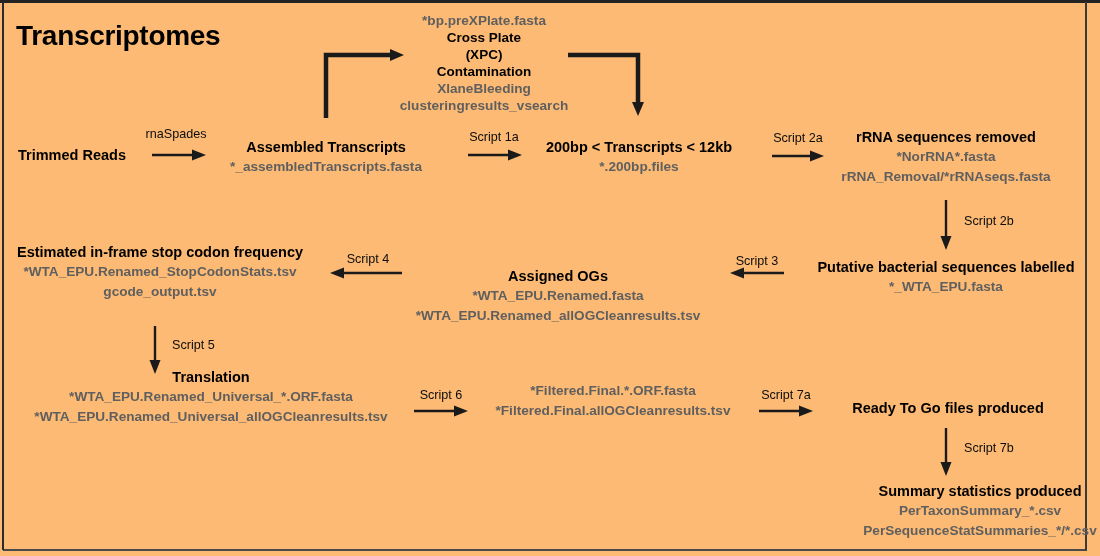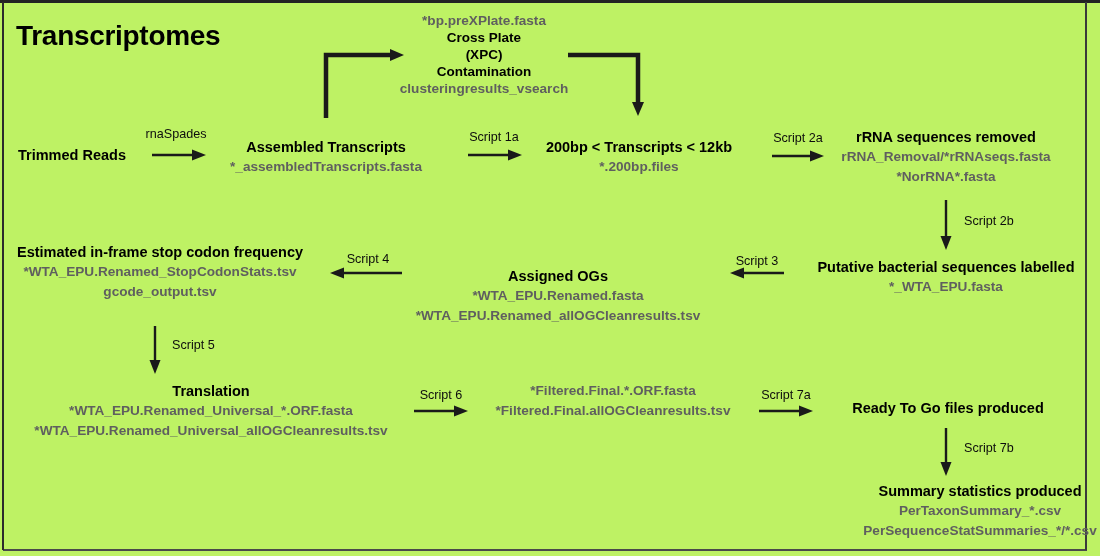--- a/index.html
+++ b/index.html
@@ -7,21 +7,21 @@
     padding: 0;
     background: #ffffff;
   }
   body {
     font-family: "Liberation Sans", sans-serif;
   }
   #canvas {
     position: relative;
     width: 1100px;
     height: 556px;
-    background: #bef264;
+    background: #fdba74;
     overflow: hidden;
   }
   
   .frame-top {
     position: absolute;
     left: 0; top: 0;
     width: 1100px; height: 3px;
     background: #232323;
   }
   .frame-bottom {
@@ -107,20 +107,21 @@
   <div class="frame-left"></div>
   <div class="frame-right"></div>
 
   <div class="title" style="left:16px; top:20px; font-size:28px;">Transcriptomes</div>
 
   <div class="node" style="left:484px; top:12px;">
     <div class="fl tight">*bp.preXPlate.fasta</div>
     <div class="hdr small">Cross Plate</div>
     <div class="hdr small">(XPC)</div>
     <div class="hdr small">Contamination</div>
+    <div class="fl tight">XlaneBleeding</div>
     <div class="fl tight">clusteringresults_vsearch</div>
   </div>
 
   <div class="arrow" style="left:318px; top:46px;">
     <svg width="90" height="72" viewBox="0 0 90 72">
       <path d="M 8 72 L 8 9 L 74 9" fill="none" stroke="#1a1a1a" stroke-width="4.5"></path>
       <path d="M 86 9 L 72 3 L 72 15 Z" fill="#1a1a1a"></path>
     </svg>
   </div>
 
@@ -164,22 +165,22 @@
   <div class="slabel" style="left:798px; top:131px;">Script 2a</div>
   <div class="arrow" style="left:772px; top:149px;">
     <svg width="54" height="14" viewBox="0 0 54 14">
       <path d="M 0 7 L 40 7" fill="none" stroke="#1a1a1a" stroke-width="2.4"></path>
       <path d="M 52 7 L 38 1.5 L 38 12.5 Z" fill="#1a1a1a"></path>
     </svg>
   </div>
 
   <div class="node" style="left:946px; top:128px;">
     <div class="hdr">rRNA sequences removed</div>
+    <div class="fl">*NorRNA*.fasta</div>
     <div class="fl">rRNA_Removal/*rRNAseqs.fasta</div>
-    <div class="fl">*NorRNA*.fasta</div>
   </div>
 
   <div class="slabel left-anchor" style="left:964px; top:214px;">Script 2b</div>
   <div class="arrow" style="left:939px; top:200px;">
     <svg width="14" height="52" viewBox="0 0 14 52">
       <path d="M 7 0 L 7 38" fill="none" stroke="#1a1a1a" stroke-width="2.4"></path>
       <path d="M 7 50 L 1.5 36 L 12.5 36 Z" fill="#1a1a1a"></path>
     </svg>
   </div>
 
@@ -217,21 +218,21 @@
   </div>
 
   <div class="slabel left-anchor" style="left:172px; top:338px;">Script 5</div>
   <div class="arrow" style="left:148px; top:326px;">
     <svg width="14" height="50" viewBox="0 0 14 50">
       <path d="M 7 0 L 7 36" fill="none" stroke="#1a1a1a" stroke-width="2.4"></path>
       <path d="M 7 48 L 1.5 34 L 12.5 34 Z" fill="#1a1a1a"></path>
     </svg>
   </div>
 
-  <div class="node" style="left:211px; top:382px;">
+  <div class="node" style="left:211px; top:368px;">
     <div class="hdr">Translation</div>
     <div class="fl">*WTA_EPU.Renamed_Universal_*.ORF.fasta</div>
     <div class="fl">*WTA_EPU.Renamed_Universal_allOGCleanresults.tsv</div>
   </div>
 
   <div class="slabel" style="left:441px; top:388px;text-align:right;">Script 6</div>
   <div class="arrow" style="left:414px; top:404px;">
     <svg width="56" height="14" viewBox="0 0 56 14">
       <path d="M 0 7 L 42 7" fill="none" stroke="#1a1a1a" stroke-width="2.4"></path>
       <path d="M 54 7 L 40 1.5 L 40 12.5 Z" fill="#1a1a1a"></path>

